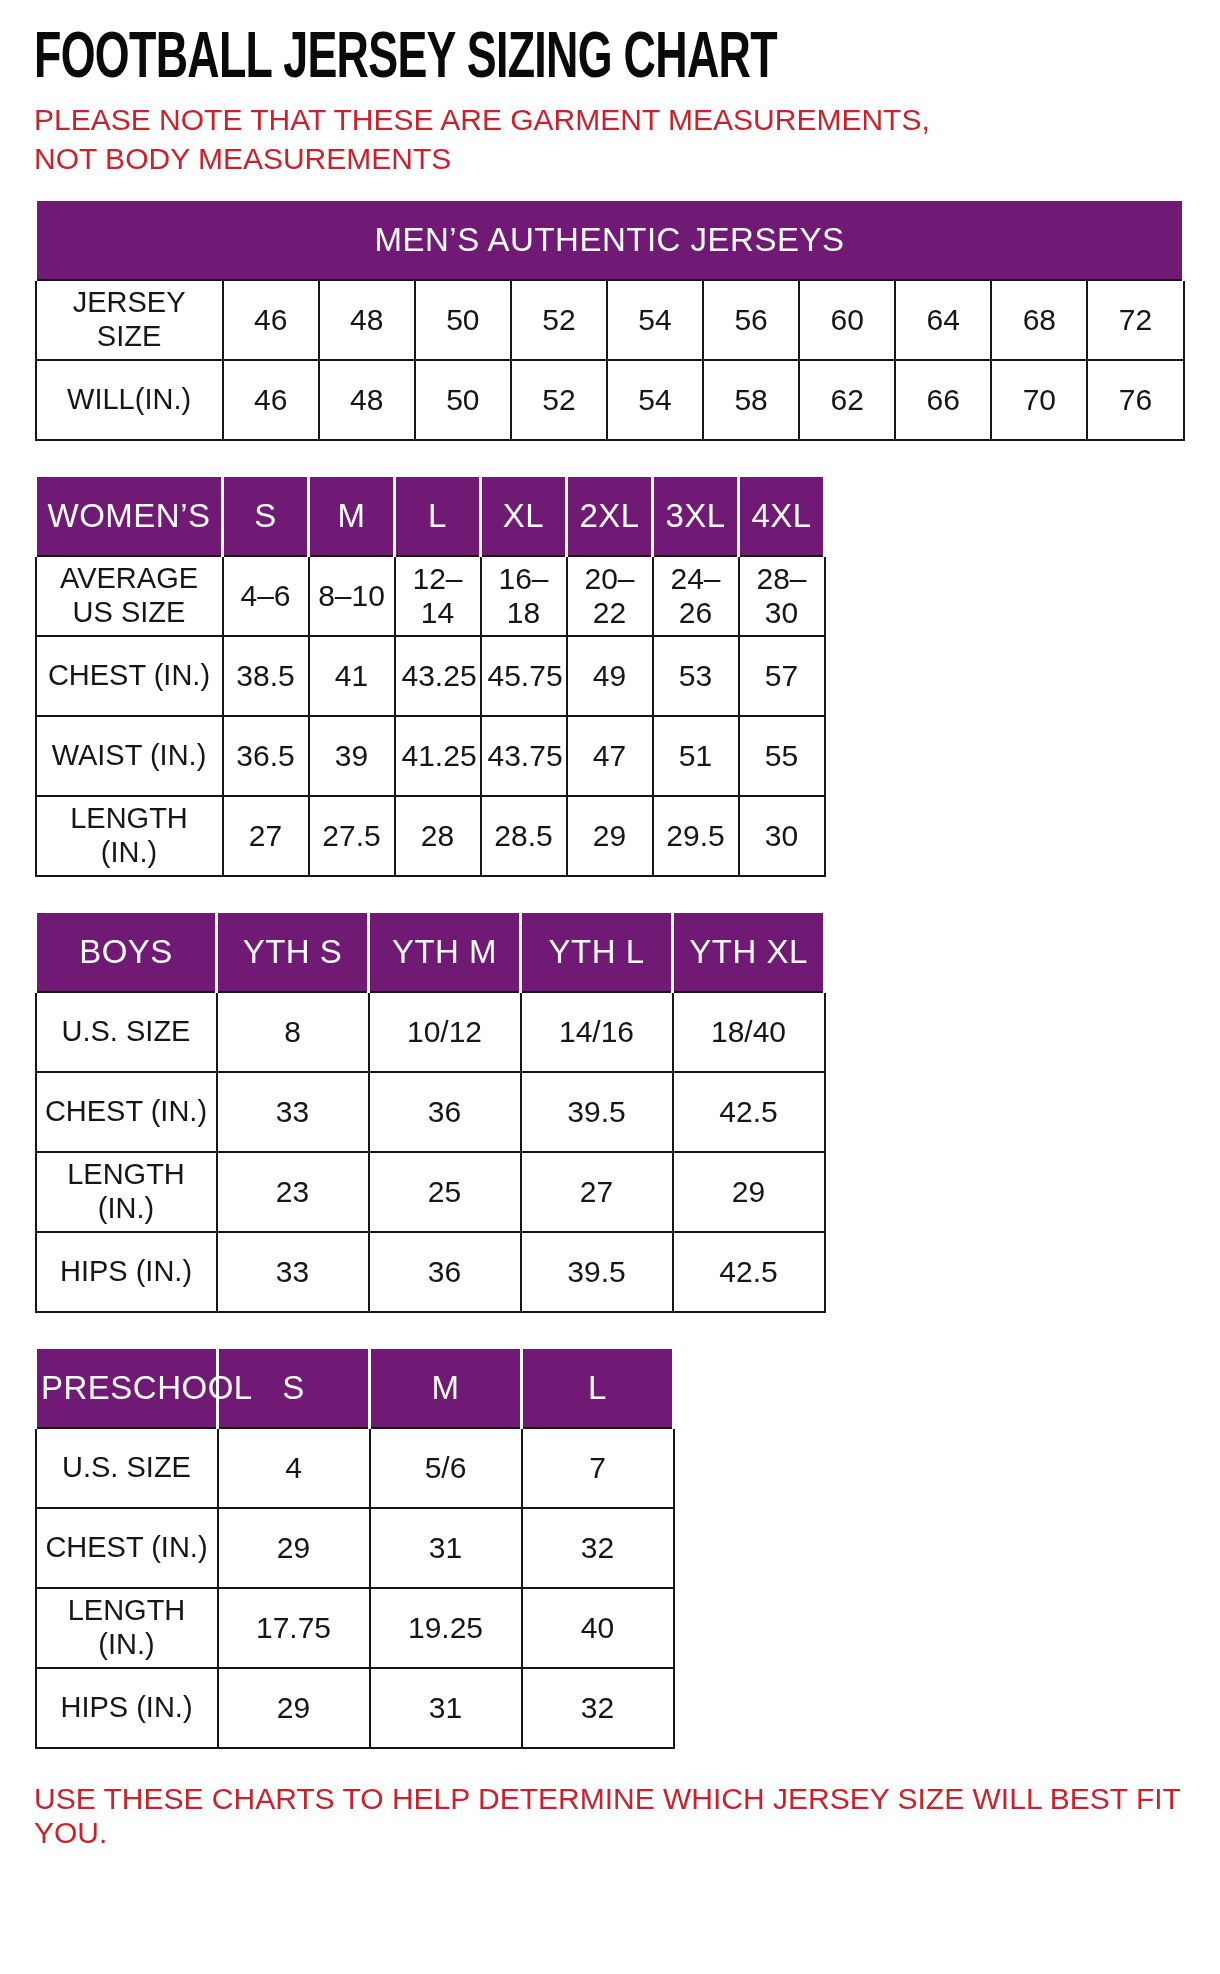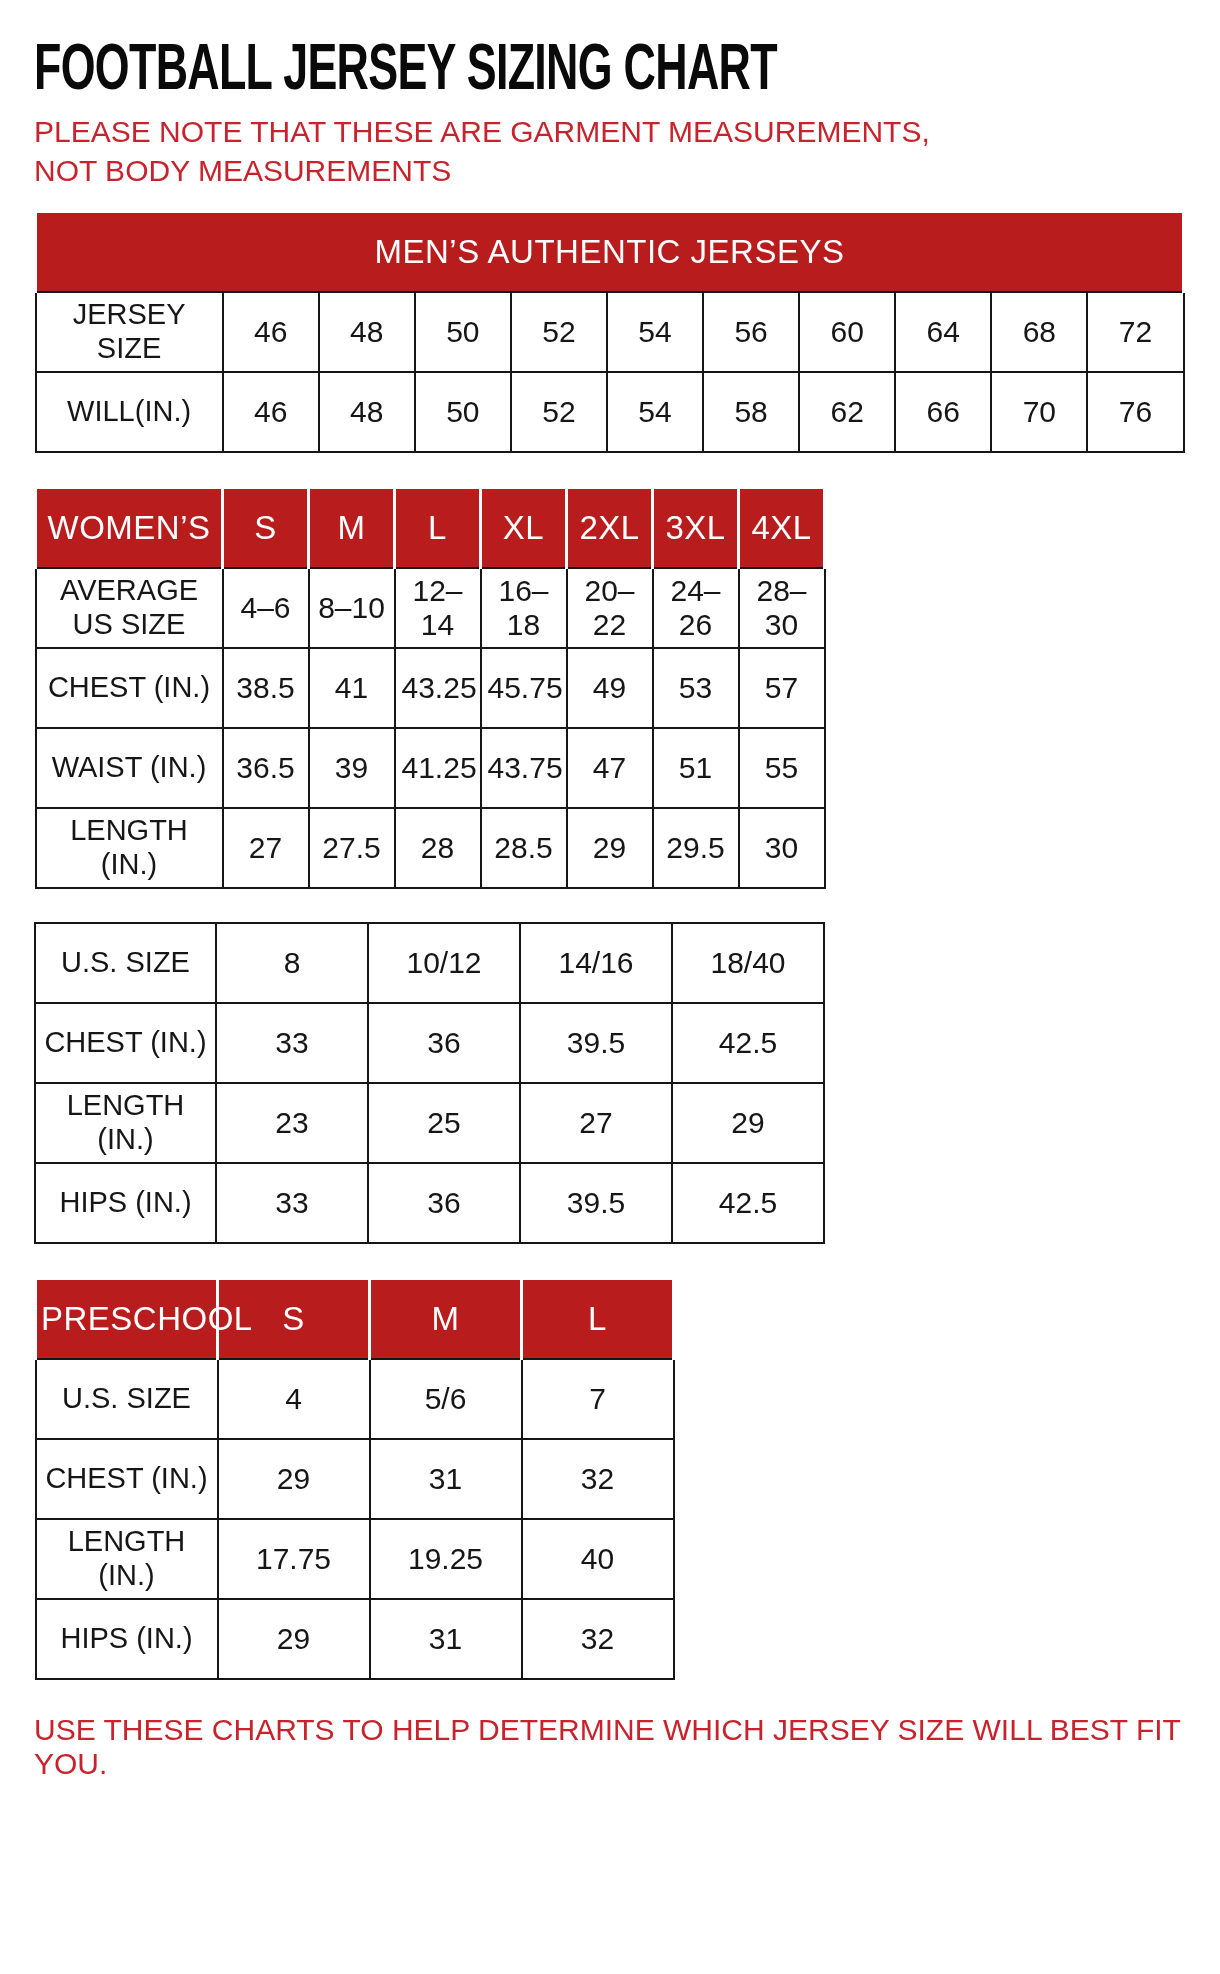--- a/index.html
+++ b/index.html
@@ -2,30 +2,30 @@
 <html><head>
 <meta charset="utf-8">
 <style>
   html,body { margin:0; padding:0; }
   body {
     width:1220px; height:1974px; background:#ffffff; overflow:hidden;
     font-family:"Liberation Sans", sans-serif; color:#161616;
   }
   .page { padding:20px 34px 0 34px; }
 
-  h1.title { margin:12px 0 8px 0; font-size:64px; font-weight:bold; line-height:1.12; color:#0a0a0a; }
+  h1.title { margin:0 0 8px 0; font-size:64px; font-weight:bold; line-height:1.12; color:#0a0a0a; }
   .title-inner { display:inline-block; transform:scaleX(0.70); transform-origin:0 60%; white-space:nowrap; letter-spacing:-1px; }
 
   .note { color:#c8232d; font-size:30px; line-height:1.3; max-width:950px; margin:0 0 20px 0; font-weight:normal; }
 
   .tbl-wrap { margin-bottom:33px; }
 
   table.t { border-collapse:collapse; table-layout:fixed; }
   table.t th {
-    background:#b91c1c; color:#ffffff; font-weight:normal; font-size:33px;
+    background:#701a75; color:#ffffff; font-weight:normal; font-size:33px;
     border:3px solid #ffffff; border-bottom:2px solid #161616;
     height:78px; text-align:center; letter-spacing:0.5px; padding:0 4px;
   }
   table.t td {
     border:2px solid #161616; text-align:center; vertical-align:middle;
     font-size:30px; height:78px; padding:0 6px; background:#ffffff;
   }
   table.t td.lbl { font-size:29px; line-height:1.15; }
 
   .t-mens { width:1151px; }
@@ -175,20 +175,27 @@
       <table class="t t-boys">
         <colgroup>
           <col class="c0">
           <col class="cd">
           <col class="cd">
           <col class="cd">
           <col class="cd">
         </colgroup>
         <tbody>
           <tr>
+            <th>BOYS</th>
+            <th>YTH S</th>
+            <th>YTH M</th>
+            <th>YTH L</th>
+            <th>YTH XL</th>
+          </tr>
+          <tr>
             <td class="lbl">U.S. SIZE</td>
             <td class="val">8</td>
             <td class="val">10/12</td>
             <td class="val">14/16</td>
             <td class="val">18/40</td>
           </tr>
           <tr>
             <td class="lbl">CHEST (IN.)</td>
             <td class="val">33</td>
             <td class="val">36</td>

